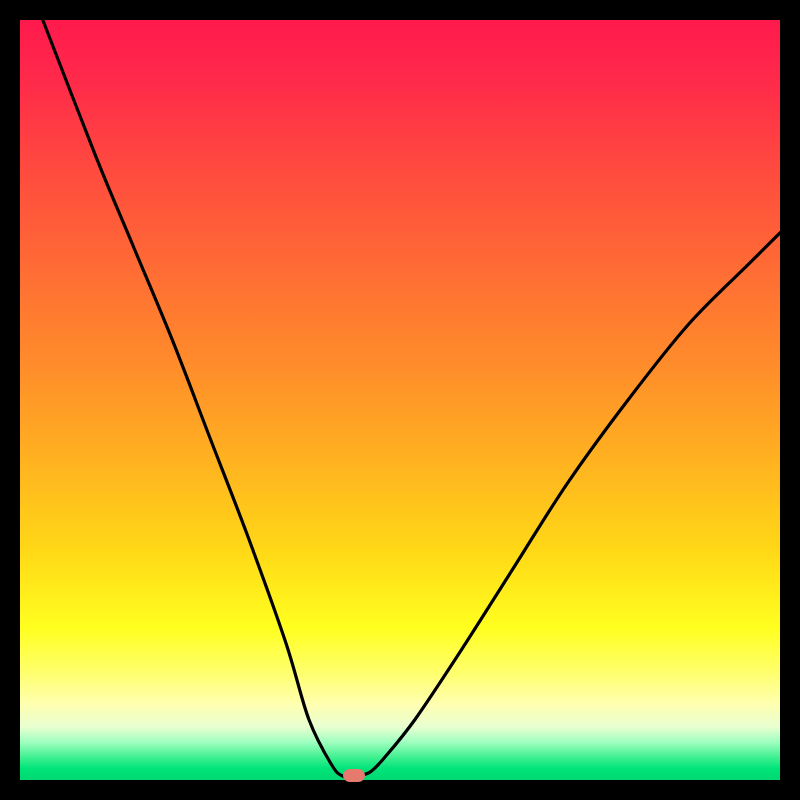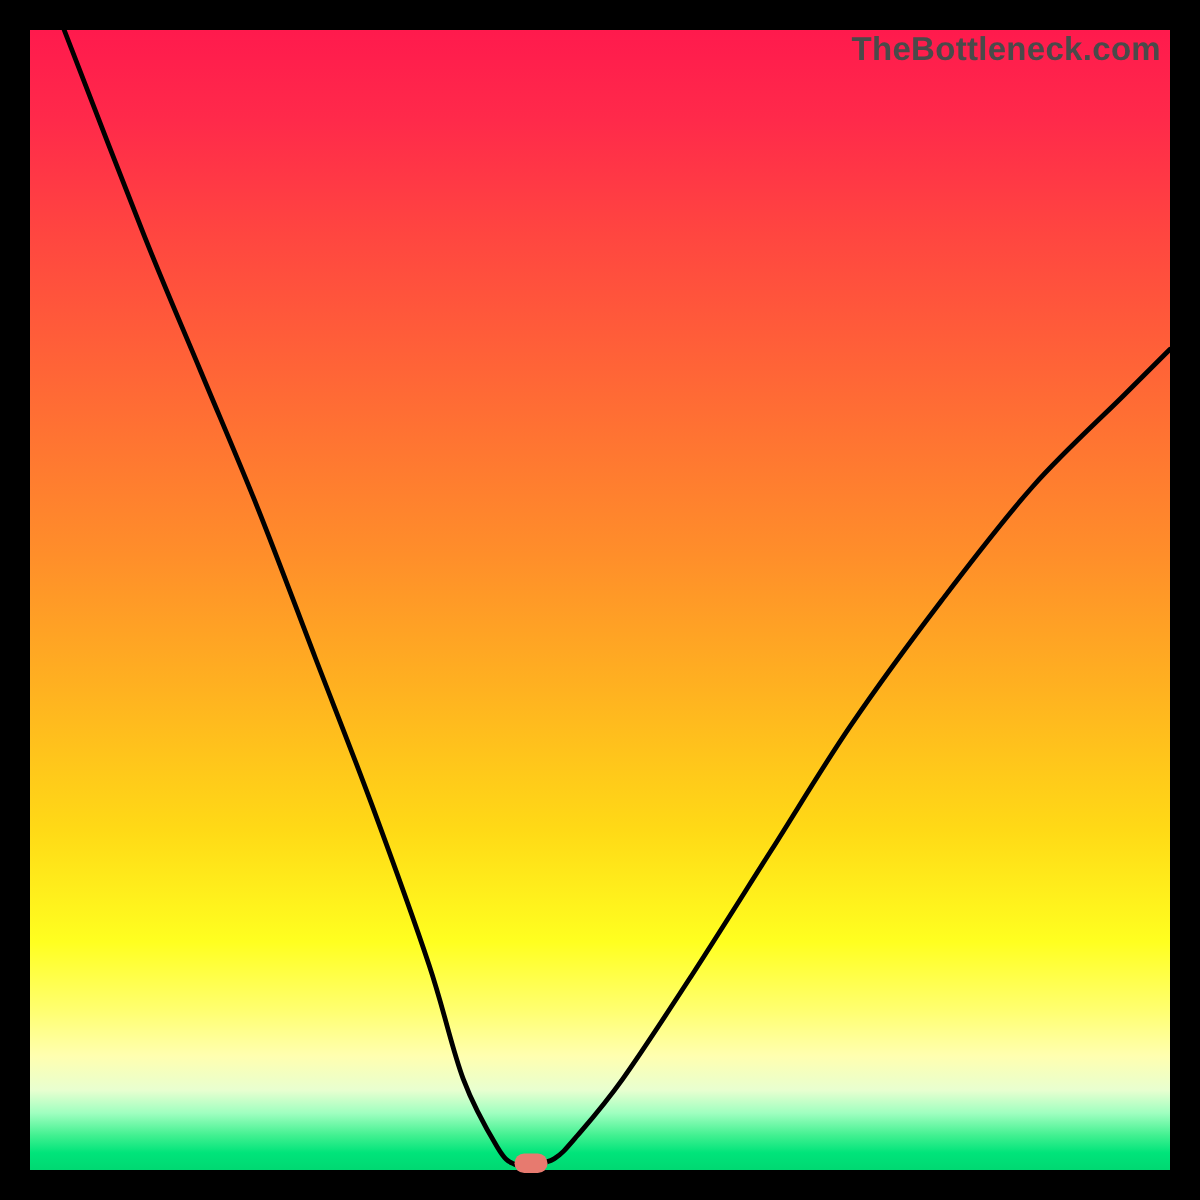--- a/index.html
+++ b/index.html
@@ -69,20 +69,19 @@
     background: #e77a6f;
     border-radius: 7px;
   }
 </style>
 </head>
 <body>
 
 <div class="frame">
   <div class="plot-area"></div>
 
-  <div class="watermark">TheBottleneck.com</div>
 
   <svg class="curve" viewBox="0 0 760 760" preserveAspectRatio="none">
     <path id="curve-path" fill="none" stroke="#000" stroke-width="3.2" stroke-linecap="round" stroke-linejoin="round" d="M 22.80 0.00 C 31.67 22.80, 60.80 98.80, 76.00 136.80 C 91.20 174.80, 101.33 197.60, 114.00 228.00 C 126.67 258.40, 139.33 287.53, 152.00 319.20 C 164.67 350.87, 177.33 385.07, 190.00 418.00 C 202.67 450.93, 215.33 482.60, 228.00 516.80 C 240.67 551.00, 255.87 592.80, 266.00 623.20 C 276.13 653.60, 281.20 678.93, 288.80 699.20 C 296.40 719.47, 305.90 735.30, 311.60 744.80 C 317.30 754.30, 319.20 754.30, 323.00 756.20 C 326.80 758.10, 329.97 756.83, 334.40 756.20 C 338.83 755.57, 344.53 755.57, 349.60 752.40 C 354.67 749.23, 357.20 746.07, 364.80 737.20 C 372.40 728.33, 382.53 716.93, 395.20 699.20 C 407.87 681.47, 424.33 656.13, 440.80 630.80 C 457.27 605.47, 476.27 575.07, 494.00 547.20 C 511.73 519.33, 528.20 491.47, 547.20 463.60 C 566.20 435.73, 587.73 406.60, 608.00 380.00 C 628.27 353.40, 648.53 326.80, 668.80 304.00 C 689.07 281.20, 714.40 258.40, 729.60 243.20 C 744.80 228.00, 754.93 217.87, 760.00 212.80"></path>
   </svg>
 
   <div id="min-marker" class="marker" style="left: 323.4px; top: 749.2px; background: rgb(231, 122, 111);"></div>
 </div>
 
 </body></html>

